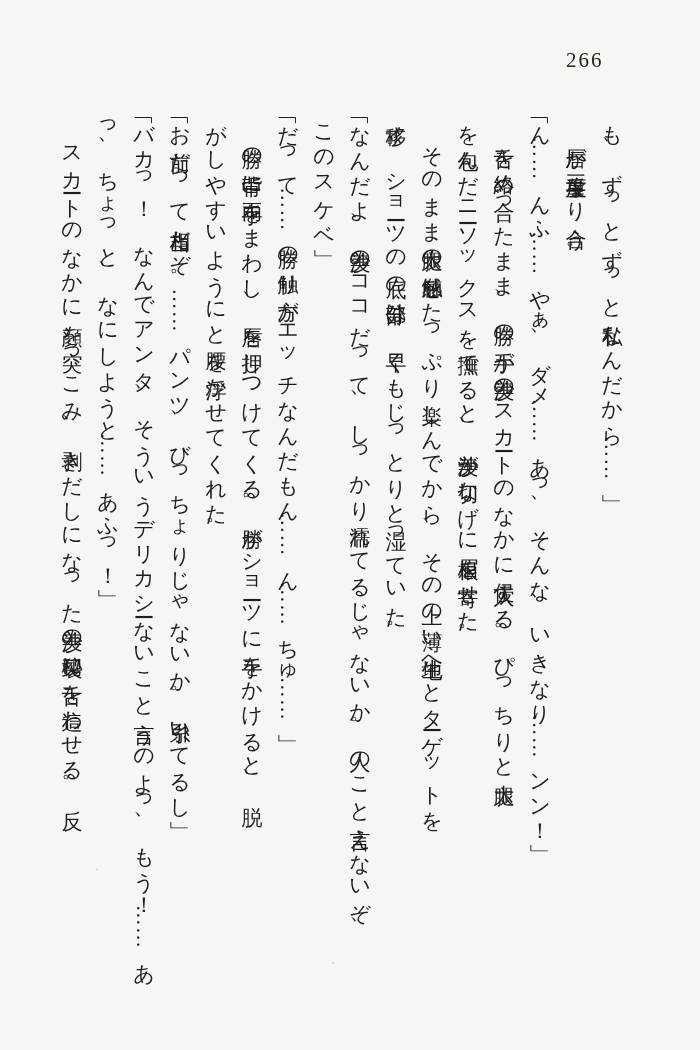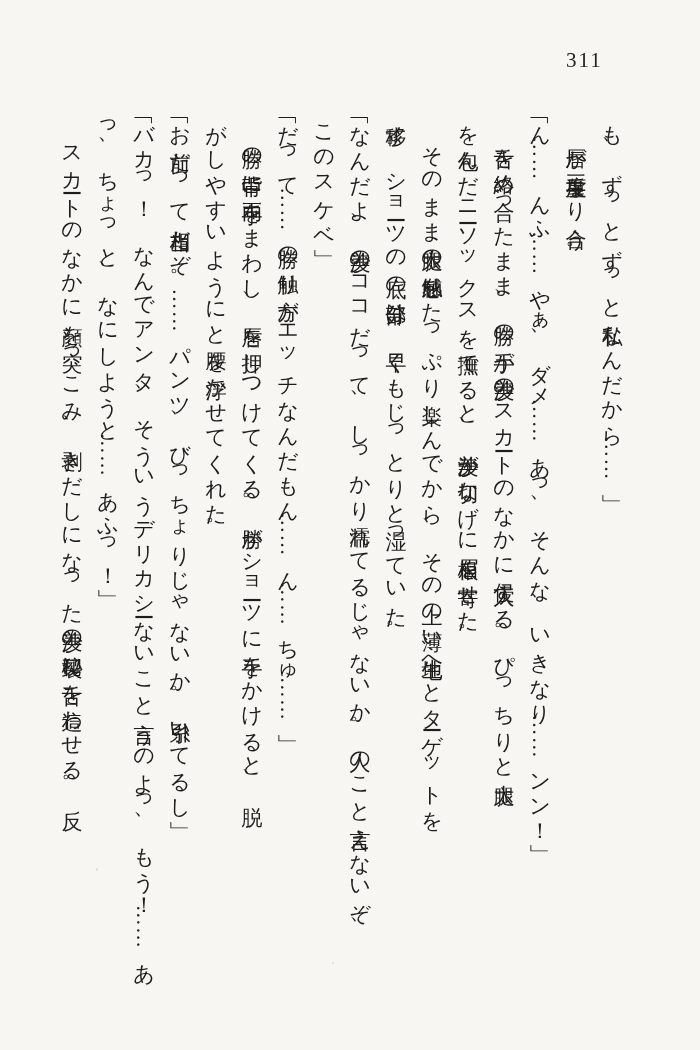--- a/index.html
+++ b/index.html
@@ -46,21 +46,21 @@
     opacity: .45;
   }
   .speck.s1 { left: 214px; top: 488px; width: 3px; height: 2px; }
   .speck.s2 { left: 332px; top: 962px; width: 2px; height: 2px; }
   .speck.s3 { left: 96px; top: 868px; width: 2px; height: 3px; }
 </style>
 </head>
 <body>
 
 <div class="page" style="background: rgb(247, 246, 243);">
-  <div class="page-number">311</div>
+  <div class="page-number">266</div>
 
   <div class="text-columns" style="color: rgb(29, 29, 27);">
       <p class="line">も、ずっとずっと私なんだから……」</p>
       <p class="line indent">唇が三度重なり合う。</p>
       <p class="line">「ん……んふ……やぁ、ダメ……あっ、そんな、いきなり……ンン！」</p>
       <p class="line indent">舌を絡め合ったまま、勝の手が美沙のスカートのなかに侵入する。ぴっちりと太腿</p>
       <p class="line">を包んだニーソックスを撫でると、美沙が切なげに眉根を寄せた。</p>
       <p class="line indent">そのまま太腿の感触をたっぷり楽しんでから、その上の薄い生地へとターゲットを</p>
       <p class="line">移す。ショーツの底の部分は、早くもじっとりと湿っていた。</p>
       <p class="line">「なんだよ、美沙のココだって、しっかり濡れてるじゃないか。人のこと言えないぞ、</p>

